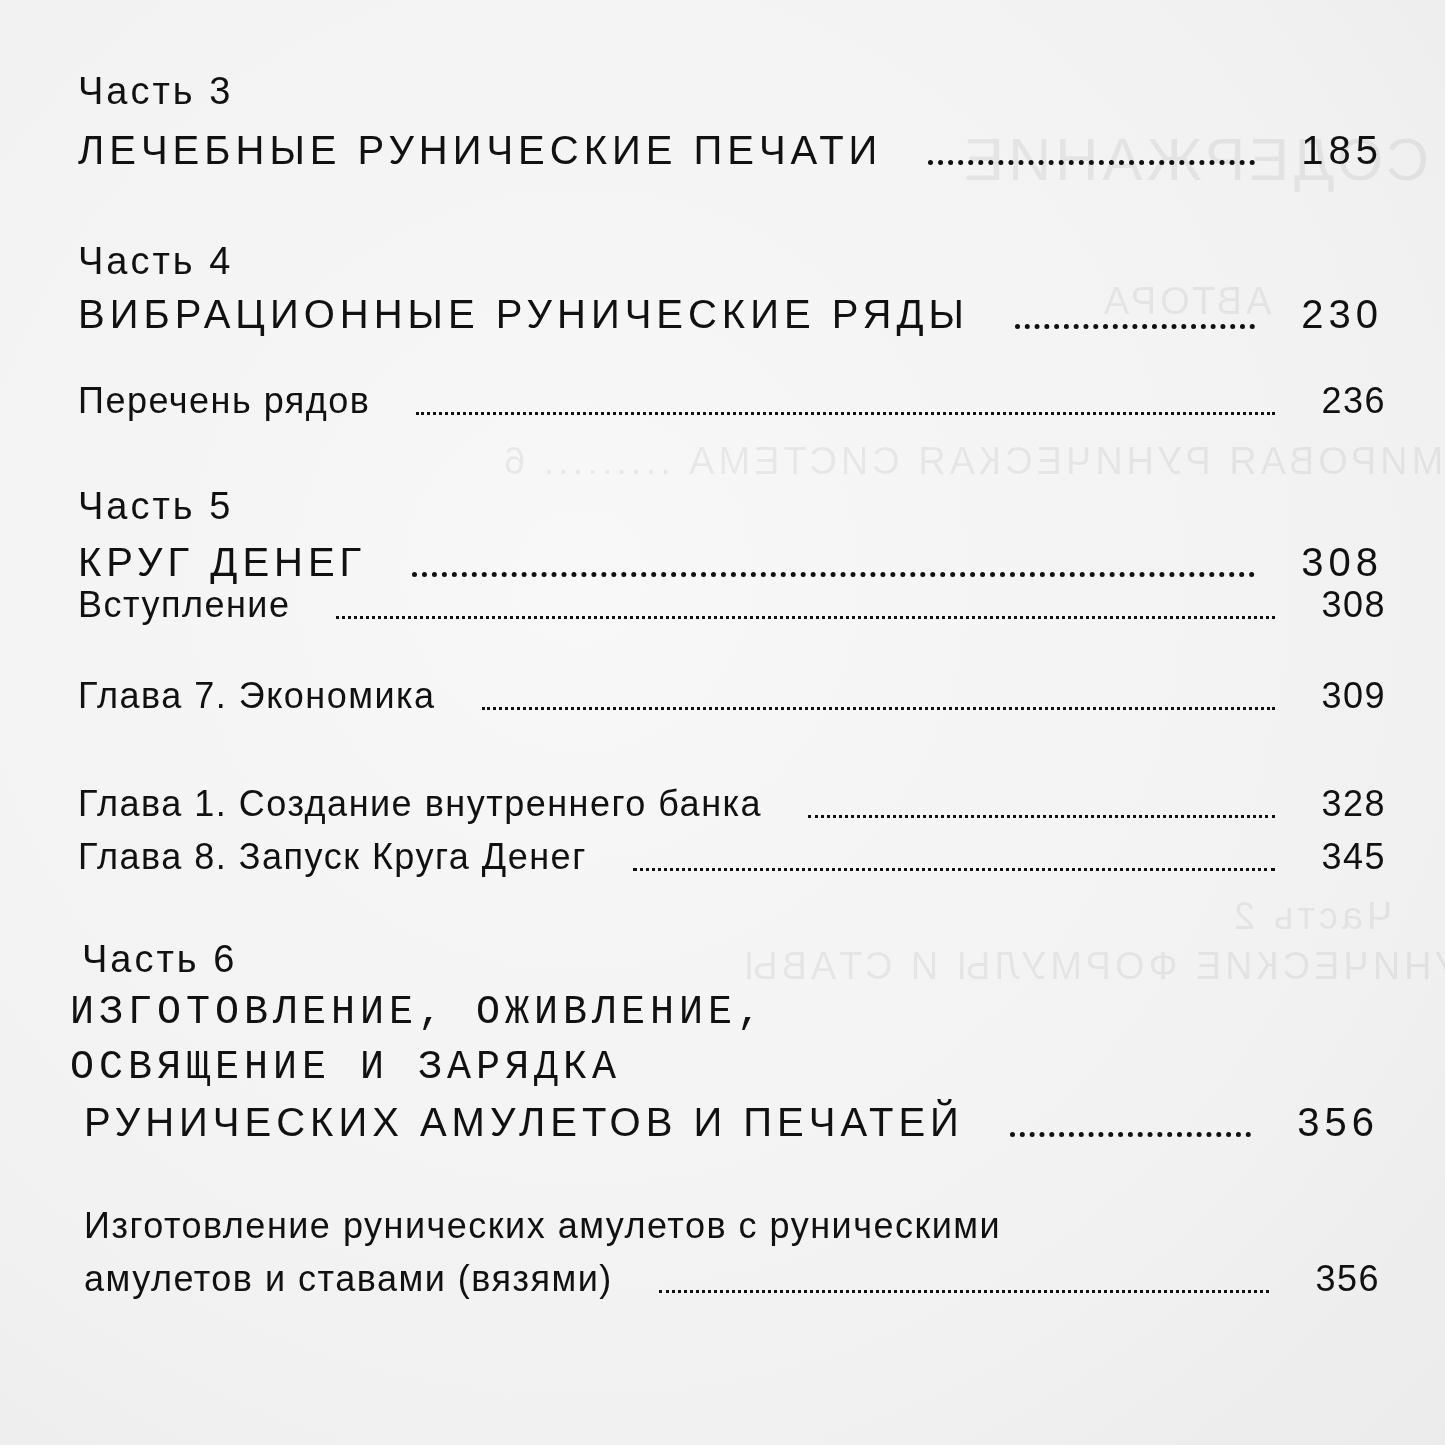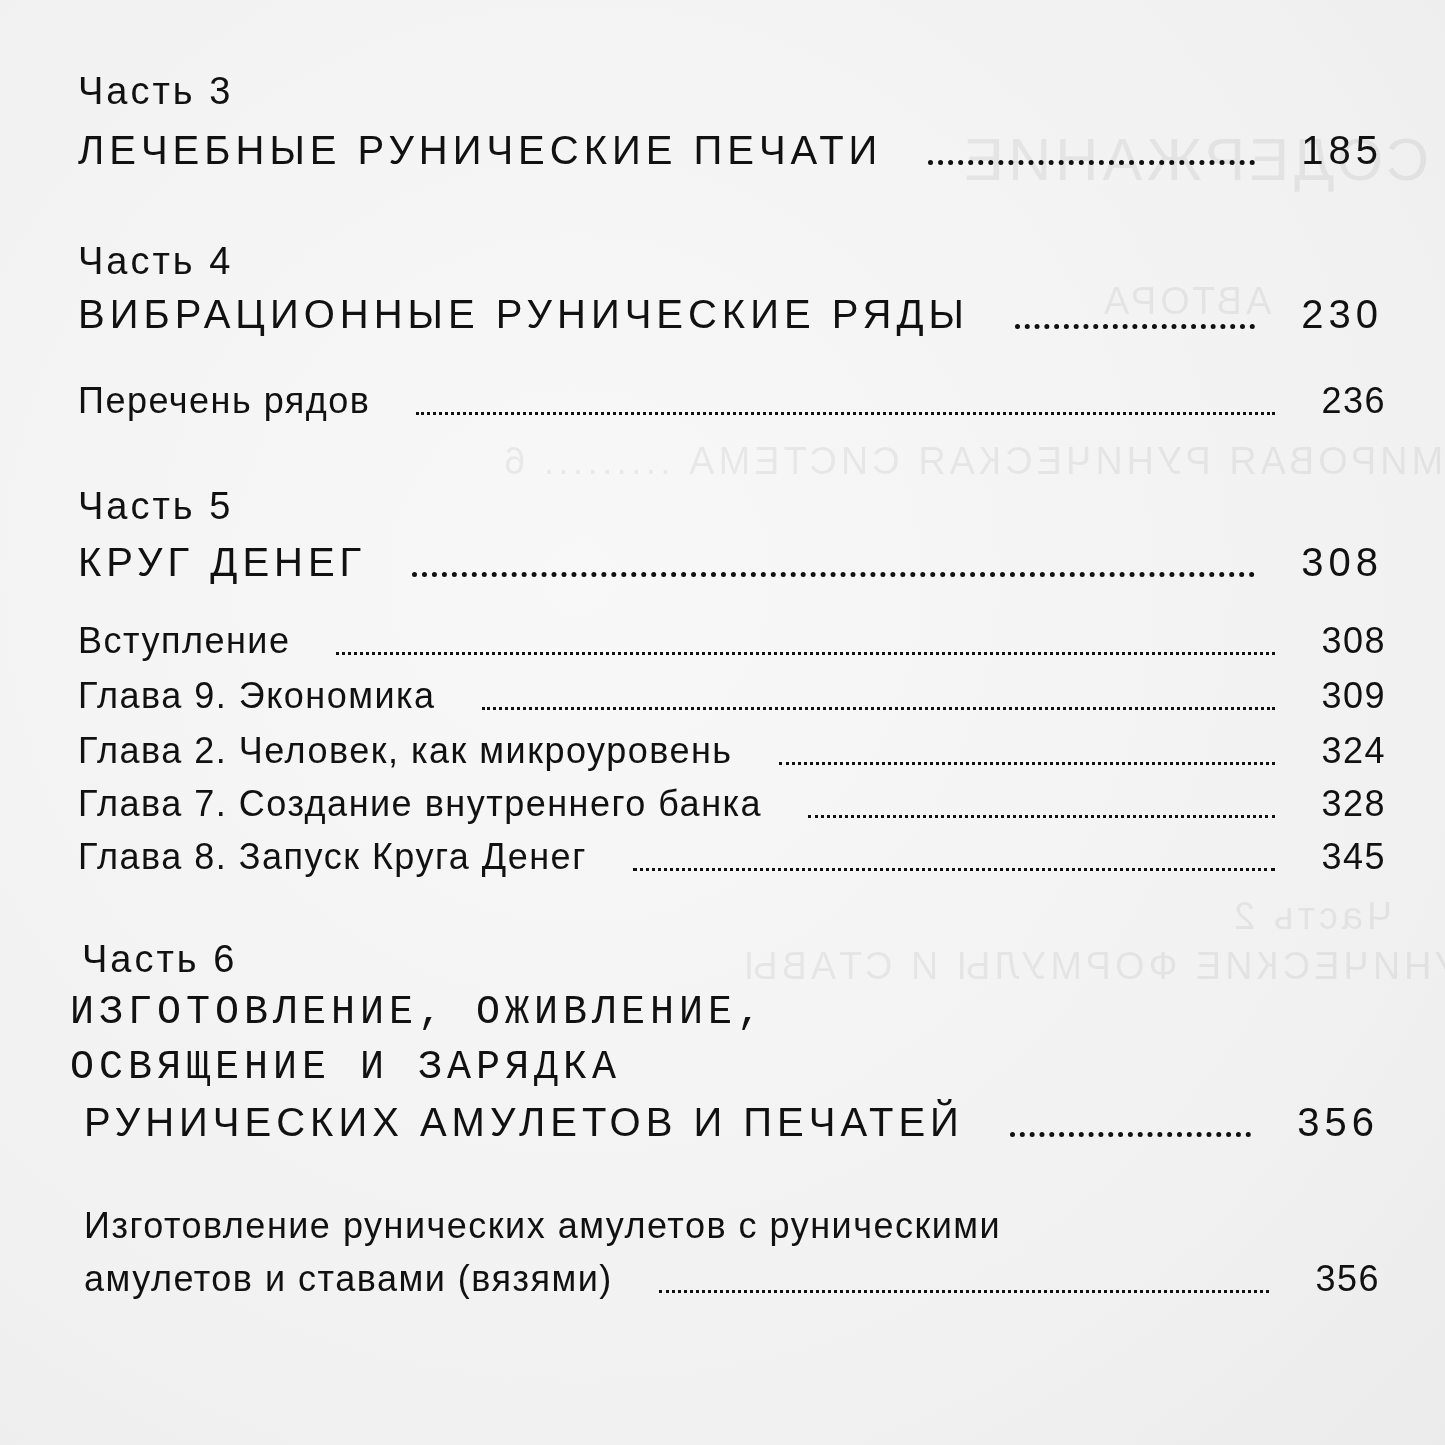--- a/index.html
+++ b/index.html
@@ -71,37 +71,32 @@
     <span class="dots"></span>
     <span class="page-num">236</span>
   </div>
 
   <div class="part-label" style="top:485px;">Часть 5</div>
   <div class="row heading" style="top:540px; width:1305px;">
     <span class="title">КРУГ ДЕНЕГ</span>
     <span class="dots"></span>
     <span class="page-num">308</span>
   </div>
-  <div class="row sub" style="top:620px; width:1308px;">
+  <div class="row sub" style="top:584px; width:1308px;">
     <span class="title">Вступление</span>
     <span class="dots"></span>
     <span class="page-num">308</span>
   </div>
   <div class="row sub" style="top:675px; width:1308px;">
-    <span class="title">Глава 9. Экономика</span>
+    <span class="title">Глава 7. Экономика</span>
     <span class="dots"></span>
     <span class="page-num">309</span>
   </div>
-  <div class="row sub" style="top:730px; width:1308px;">
-    <span class="title">Глава 2. Человек, как микроуровень</span>
-    <span class="dots"></span>
-    <span class="page-num">324</span>
-  </div>
   <div class="row sub" style="top:783px; width:1308px;">
-    <span class="title">Глава 7. Создание внутреннего банка</span>
+    <span class="title">Глава 1. Создание внутреннего банка</span>
     <span class="dots"></span>
     <span class="page-num">328</span>
   </div>
   <div class="row sub" style="top:836px; width:1308px;">
     <span class="title">Глава 8. Запуск Круга Денег</span>
     <span class="dots"></span>
     <span class="page-num">345</span>
   </div>
 
   <div class="part-label" style="top:938px; left:82px;">Часть 6</div>

